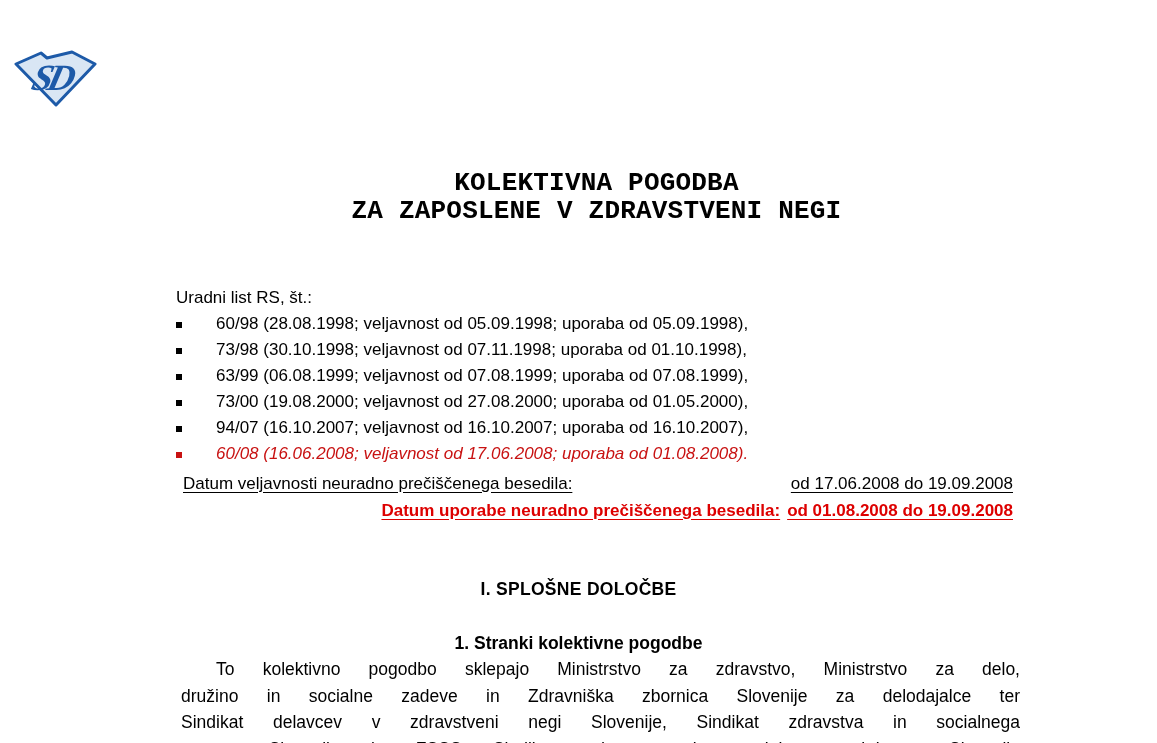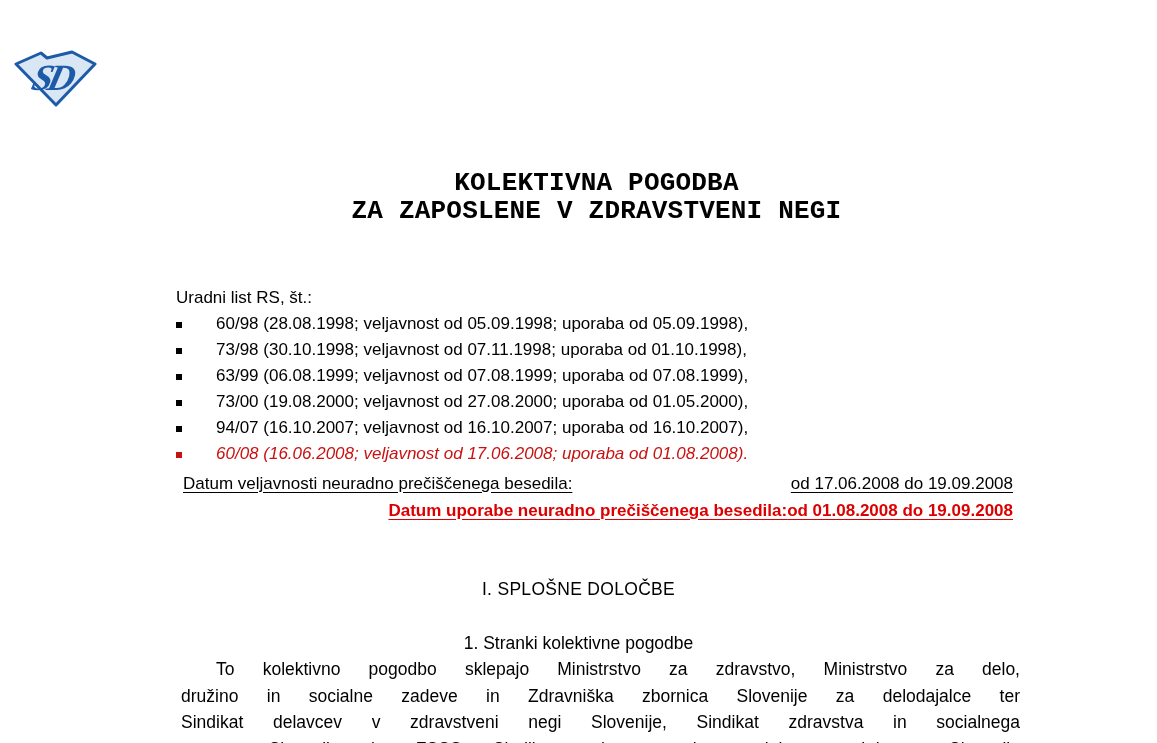--- a/index.html
+++ b/index.html
@@ -31,30 +31,30 @@
   .uradni-heading { padding-left: 39px; margin-top: 21px; }
   .ul-item { padding-left: 39px; display: flex; align-items: flex-end; }
   .ul-bullet {
     width: 6px; height: 6px; background: #000000; flex: 0 0 6px;
     margin-right: 34px; align-self: center; margin-top: 2px;
   }
   .ul-item.red { color: #c81212; font-style: italic; }
   .ul-item.red .ul-bullet { background: #c81212; }
 
   
-  .validity { position: absolute; left: 183px; width: 830px; font-size: 17px; line-height: 27px; }
+  .validity { position: absolute; left: 183px; width: 830px; font-size: 17px; line-height: 27px; gap: 7px; }
   .validity.v1 { top: 470px; }
   .validity.v2 { top: 497px; font-weight: bold; color: #dd0000; justify-content: flex-end; }
   .validity { display: flex; justify-content: space-between; }
   .validity span { text-decoration: underline; text-underline-offset: 3px; }
 
   
   .heading {
     position: absolute; left: 137px; width: 883px; text-align: center;
-    font-weight: normal; font-size: 17.5px; line-height: 26px;
+    font-weight: bold; font-size: 17.5px; line-height: 26px;
   }
   .heading.h1 { top: 576px; letter-spacing: 0.3px; }
   .heading.h2 { top: 630px; }
 
   
   .paragraph {
     position: absolute; left: 137px; width: 883px; top: 656px;
     font-size: 17.5px; line-height: 26.5px;
   }
   .p-line { text-align: justify; text-align-last: justify; white-space: normal; margin-left: 44px; }

